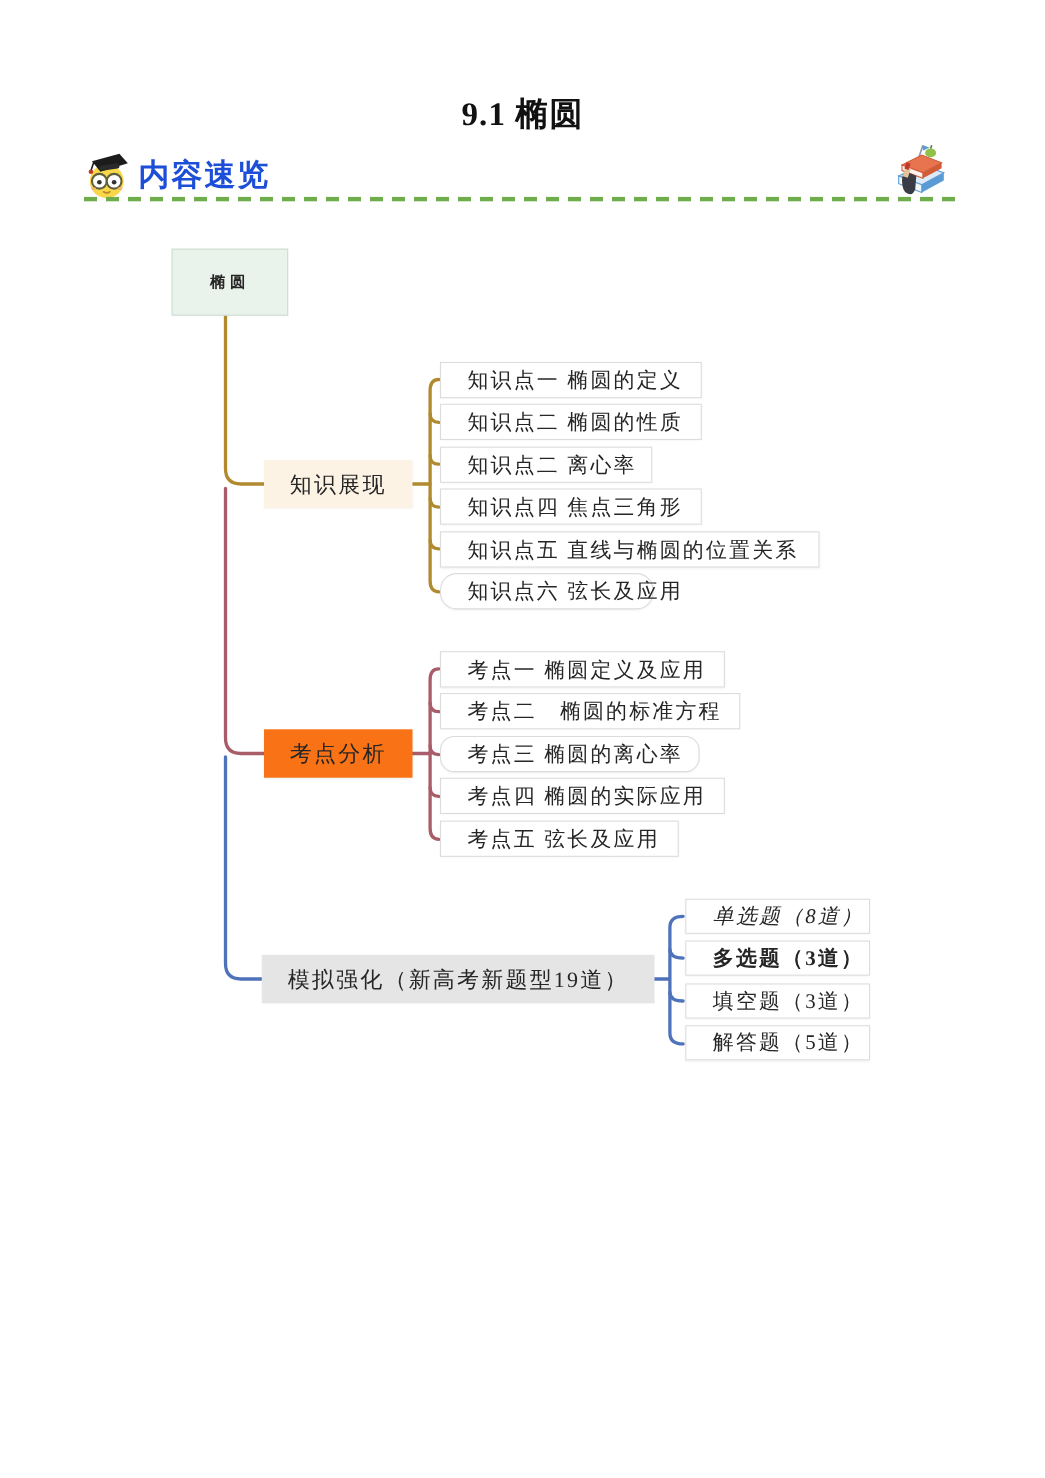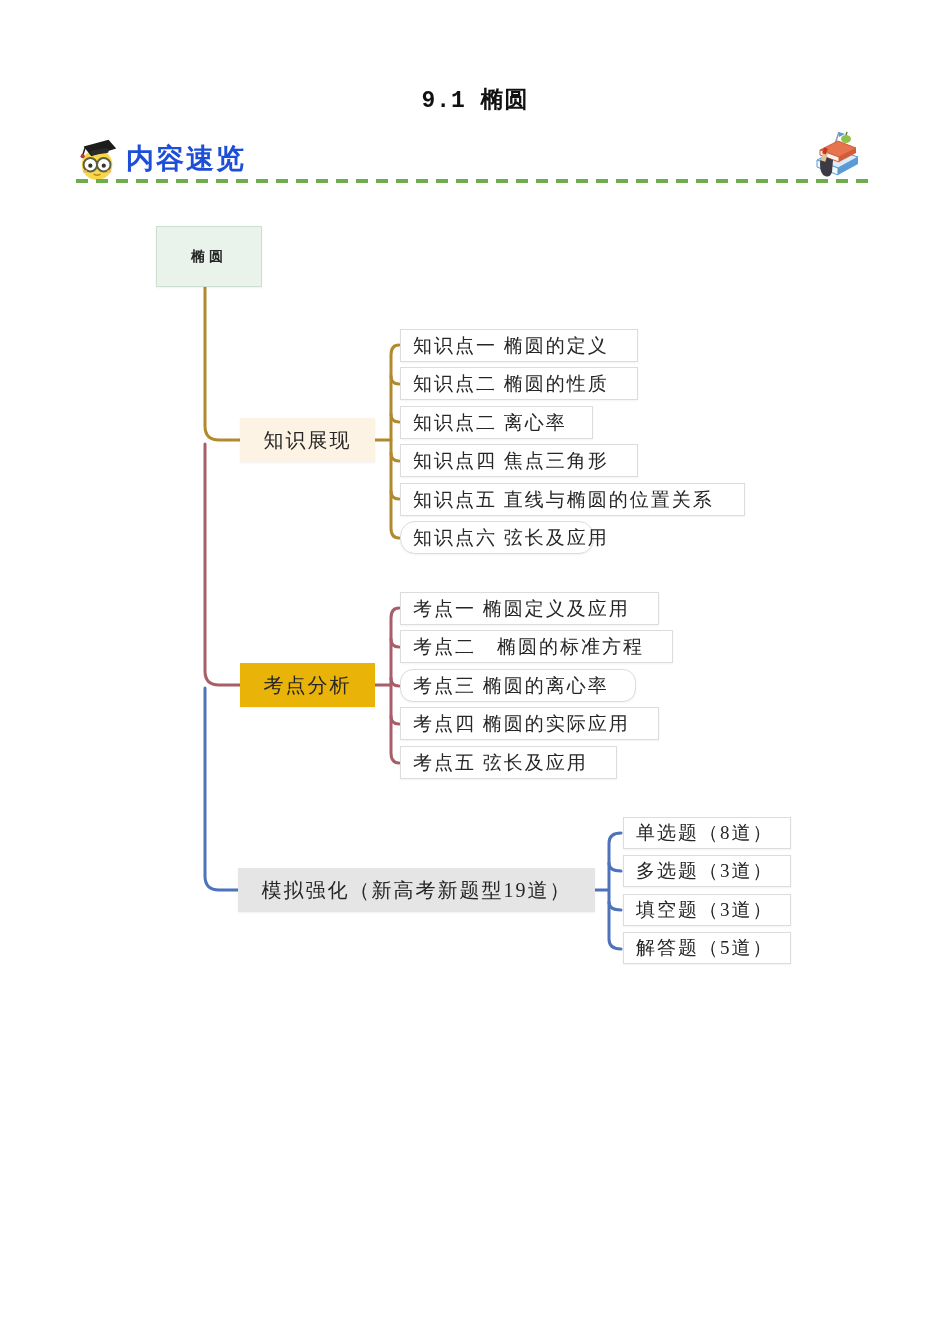--- a/index.html
+++ b/index.html
@@ -7,22 +7,22 @@
     position:relative;
     width:950px;height:1344px;
     background:#ffffff;
     font-family:"Liberation Serif", serif;
     color:#262626;
     overflow:hidden;
   }
   .doc-title{
     position:absolute;left:0;top:84px;width:100%;
     text-align:center;
-    font-family:Liberation Mono, monospace;
-    font-weight:bold;font-size:23px;color:#111;
+    font-family:Liberation Serif, serif;
+    font-weight:bold;font-size:30px;color:#111;
     letter-spacing:1px;
   }
   .section-header{
     position:absolute;left:76px;top:132px;width:794px;height:50px;
   }
   .owl{position:absolute;left:0;top:4px;width:44px;height:46px;}
   .section-label{
     position:absolute;left:50px;top:8px;
     font-family:"Liberation Sans", sans-serif;
     font-weight:bold;font-size:28px;color:#1d4ed8;letter-spacing:2px;
@@ -39,28 +39,28 @@
     box-sizing:border-box;
     font-size:20px;letter-spacing:2px;white-space:nowrap;
   }
   .node-root{
     background:#e9f3ec;border:1px solid #ccdfd1;
     font-size:14px;font-weight:bold;letter-spacing:4px;
     box-shadow:0 1px 2px rgba(0,0,0,0.06);
   }
   .node-branch{box-shadow:0 1px 2px rgba(0,0,0,0.06);}
   .fill-knowledge{background:#fdf3e4;}
-  .fill-exam{background:#eab308;}
+  .fill-exam{background:#f97316;}
   .fill-mock{background:#e5e5e5;}
   .leaf{
     position:absolute;height:33px;
     display:flex;align-items:center;
     box-sizing:border-box;
     background:#ffffff;border:1px solid #dcdcdc;
-    padding-left:12px;
+    padding-left:24px;
     font-size:19px;letter-spacing:2px;white-space:nowrap;
     box-shadow:0 1px 2px rgba(0,0,0,0.05);
   }
 </style>
 </head>
 <body>
 
 <div class="page">
 
   <div class="doc-title">9.1 椭圆</div>
@@ -138,18 +138,18 @@
   <div class="leaf" style="left:400px;top:444px;width:238px;text-align:right;">知识点四 焦点三角形</div>
   <div class="leaf" style="left:400px;top:483px;width:345px;">知识点五 直线与椭圆的位置关系</div>
   <div class="leaf" style="left:400px;top:521px;width:194px;border-radius:15px;">知识点六 弦长及应用</div>
 
   <div class="leaf" style="left:400px;top:592px;width:259px;">考点一 椭圆定义及应用</div>
   <div class="leaf" style="left:400px;top:630px;width:273px;">考点二　椭圆的标准方程</div>
   <div class="leaf" style="left:400px;top:669px;width:236px;border-radius:13px;">考点三 椭圆的离心率</div>
   <div class="leaf" style="left:400px;top:707px;width:259px;">考点四 椭圆的实际应用</div>
   <div class="leaf" style="left:400px;top:746px;width:217px;">考点五 弦长及应用</div>
 
-  <div class="leaf" style="left:623px;top:817px;width:168px;height:32px;">单选题（8道）</div>
-  <div class="leaf" style="left:623px;top:855px;width:168px;height:32px;">多选题（3道）</div>
+  <div class="leaf" style="left:623px;top:817px;width:168px;height:32px;font-style:italic;">单选题（8道）</div>
+  <div class="leaf" style="left:623px;top:855px;width:168px;height:32px;font-weight:bold;">多选题（3道）</div>
   <div class="leaf" style="left:623px;top:894px;width:168px;height:32px;">填空题（3道）</div>
   <div class="leaf" style="left:623px;top:932px;width:168px;height:32px;">解答题（5道）</div>
 
 </div>
 
 </body></html>

